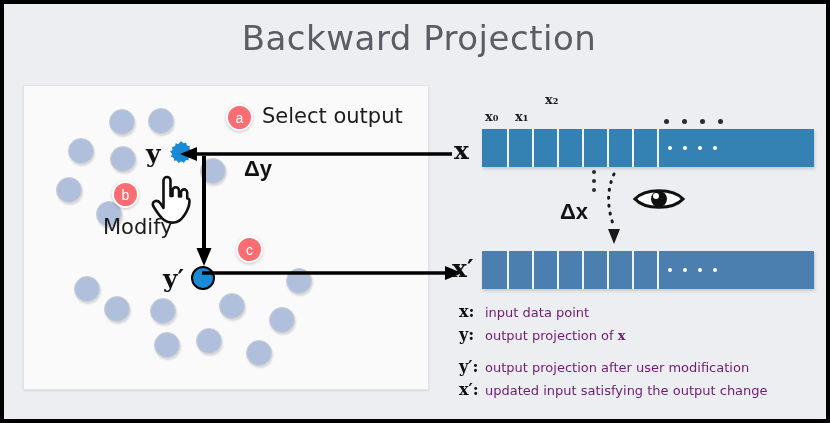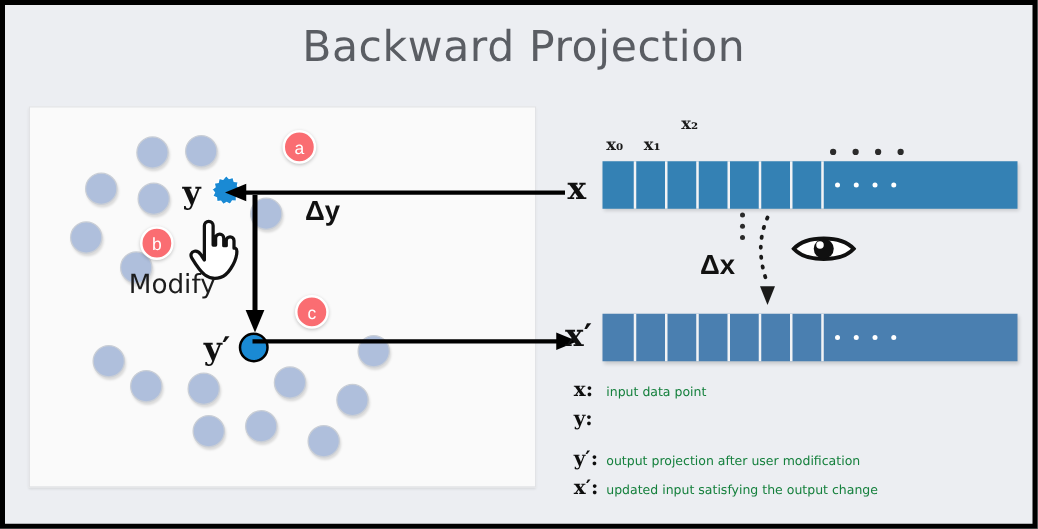--- a/index.html
+++ b/index.html
@@ -223,22 +223,22 @@
   .legend-row.gap { margin-top: 13px; }
   .legend-key {
     font-family: "DejaVu Serif", serif;
     font-weight: 700;
     font-size: 16px;
     color: #0d0d0d;
     width: 26px;
     flex: 0 0 26px;
   }
   .legend-desc {
-    font-size: 10px;
-    color: #15803d;
+    font-size: 13px;
+    color: #701a75;
     font-family: "DejaVu Sans", sans-serif;
   }
   .legend-desc b {
     font-family: "DejaVu Serif", serif;
     font-weight: 700;
   }
 </style>
 </head>
 <body>
 
@@ -297,20 +297,21 @@
     <svg class="arrow-svg" style="left:166px;top:70px" width="28" height="112" viewBox="0 0 28 112">
       <line x1="14" y1="0" x2="14" y2="96" stroke="#000000" stroke-width="4"></line>
       <polygon points="14,110 6.5,92 21.5,92" fill="#000000"></polygon>
     </svg>
 
     <div class="mathlabel" style="left:139px;top:180px">y′</div>
     <div class="ring" style="left:167px;top:180px"></div>
   </div>
 
   <div class="badge" style="left:222px;top:100px">a</div>
+  <div class="steplabel" style="left:258px;top:100px">Select output</div>
 
   <svg class="arrow-svg" style="left:176px;top:142px" width="272" height="16" viewBox="0 0 272 16">
     <line x1="16" y1="8" x2="272" y2="8" stroke="#000000" stroke-width="3.4"></line>
     <polygon points="0,8 17,1 17,15" fill="#000000"></polygon>
   </svg>
   <div class="delta" style="left:240px;top:152px">Δy</div>
 
   <div class="badge" style="left:232px;top:232px">c</div>
 
   <svg class="arrow-svg" style="left:198px;top:261px" width="260" height="16" viewBox="0 0 260 16">
@@ -392,20 +393,21 @@
       </span>
   </div>
 
   <div id="legend">
     <div class="legend-row">
       <span class="legend-key">x:</span>
       <span class="legend-desc">input data point</span>
     </div>
     <div class="legend-row">
       <span class="legend-key">y:</span>
+      <span class="legend-desc"><span>output projection of </span><b>x</b></span>
     </div>
     <div class="legend-row gap">
       <span class="legend-key">y′:</span>
       <span class="legend-desc">output projection after user modification</span>
     </div>
     <div class="legend-row">
       <span class="legend-key">x′:</span>
       <span class="legend-desc">updated input satisfying the output change</span>
     </div>
   </div>

